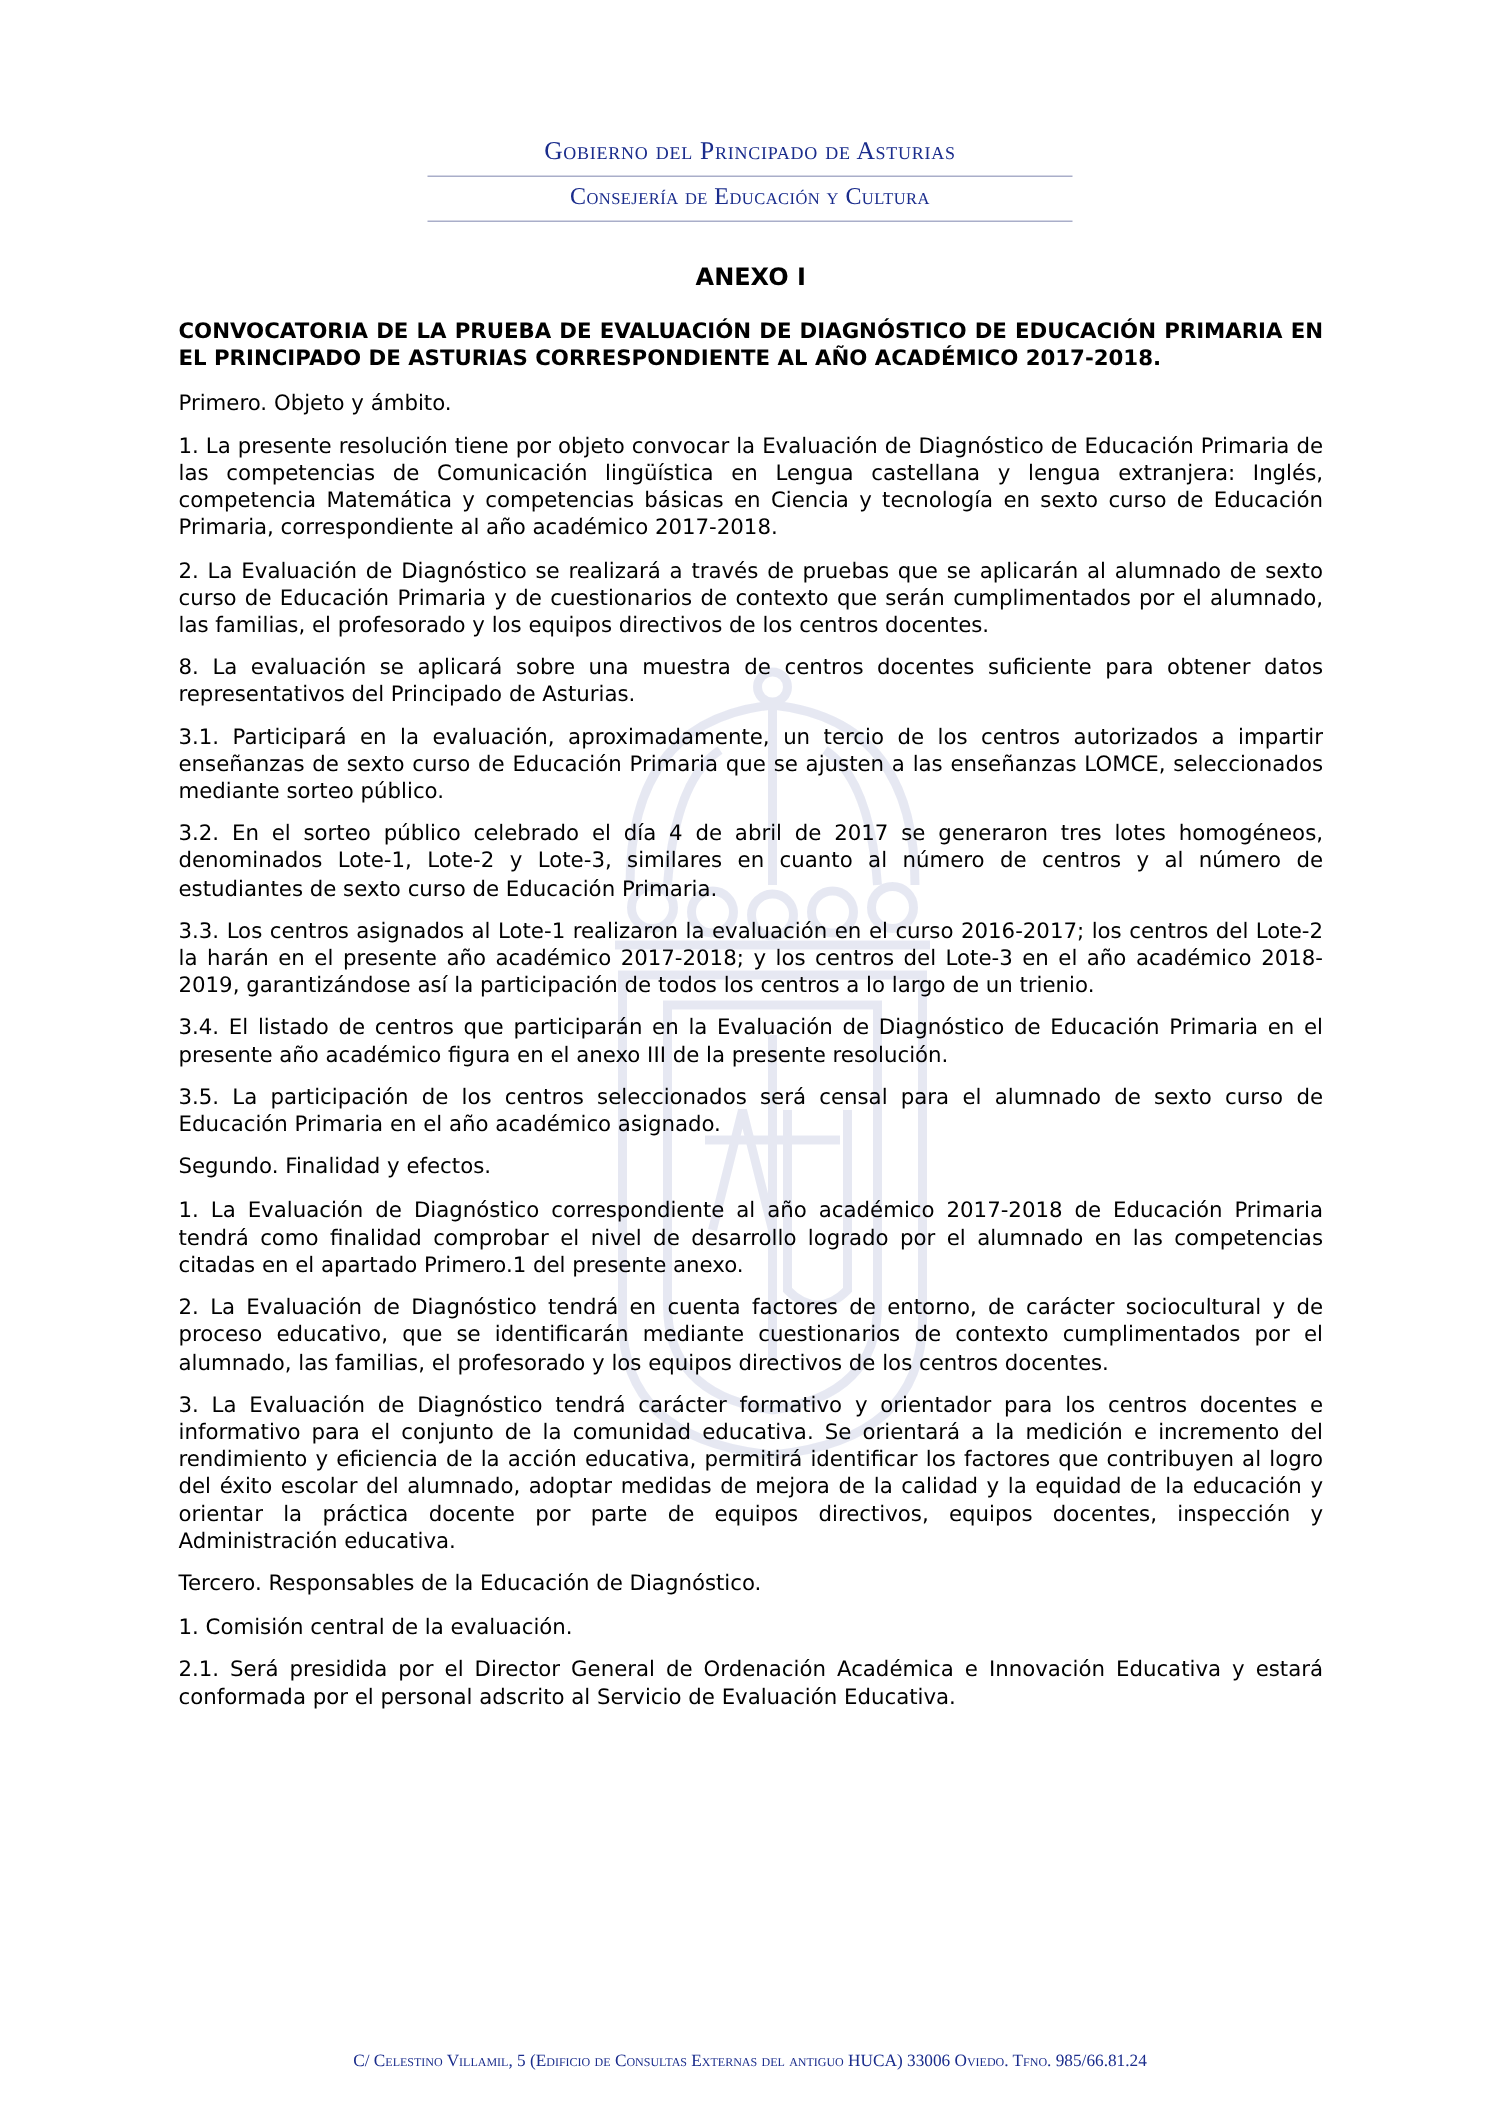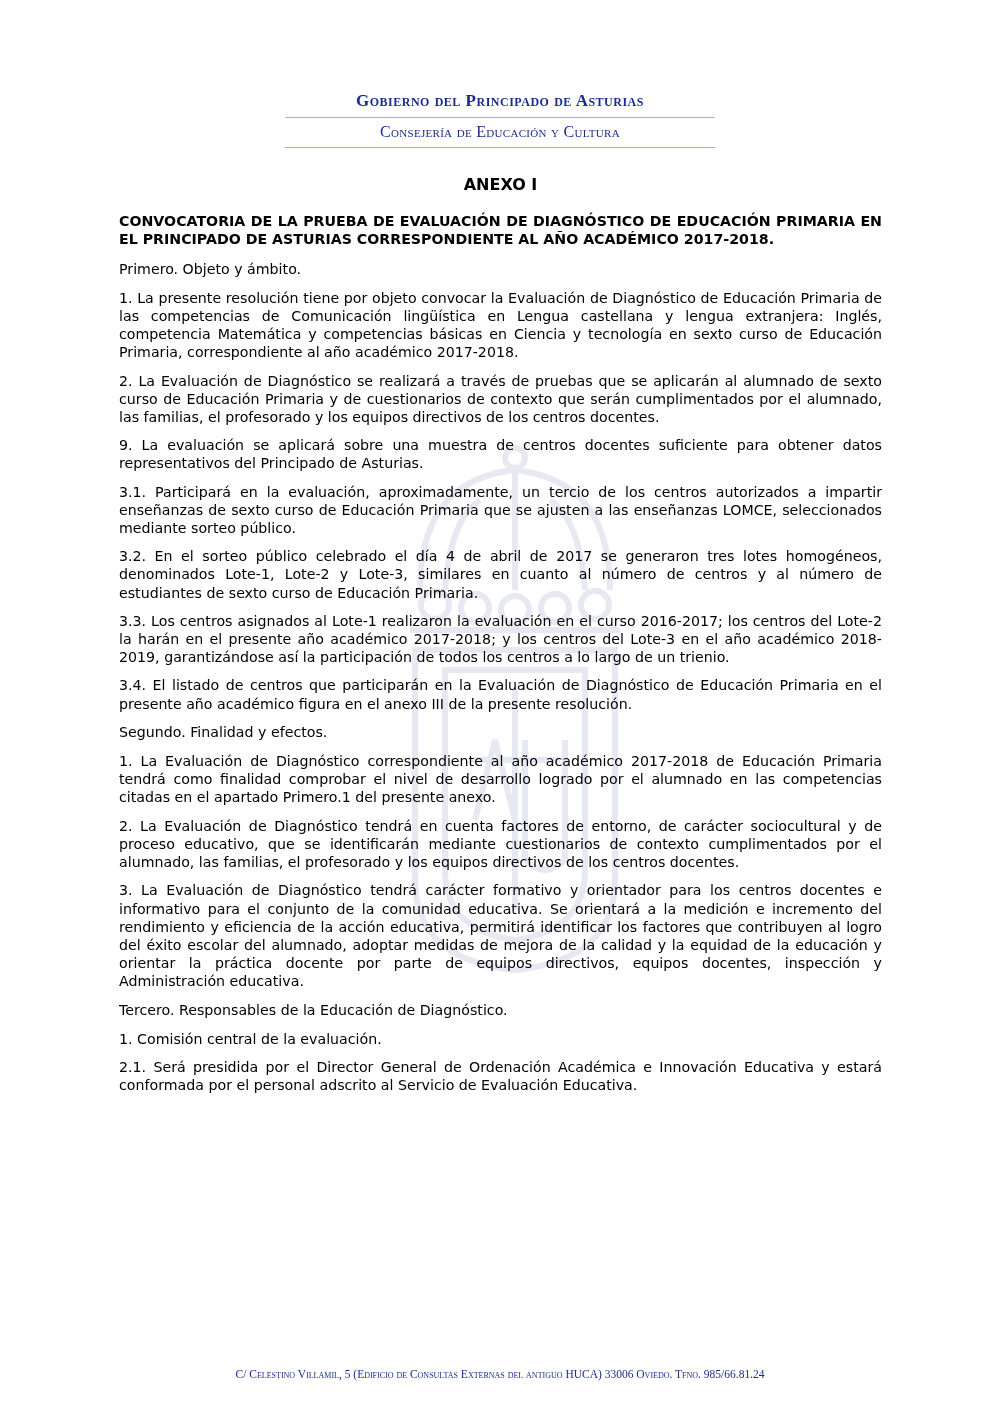--- a/index.html
+++ b/index.html
@@ -1,20 +1,20 @@
 <!DOCTYPE html>
 <html><head>
 <meta charset="utf-8">
 <style>
   html, body { margin: 0; padding: 0; background: #ffffff; }
   body { width: 1000px; height: 1414px; position: relative; overflow: hidden; font-family: "DejaVu Sans", sans-serif; color: #000; }
   .page { position: absolute; left: 0; top: 0; width: 1000px; height: 1414px; }
 
   .letterhead { position: absolute; left: 285px; top: 88px; width: 430px; text-align: center; color: #1a2c8c; font-family: "Liberation Serif", serif; }
-  .lh-line1 { font-size: 17px; font-variant: small-caps; letter-spacing: 0.5px; line-height: 26px; font-weight: bold; }
+  .lh-line1 { font-size: 17px; font-variant: small-caps; letter-spacing: 0.5px; line-height: 26px; }
   .lh-rule { height: 0; border-top: 1px solid #a9aec9; margin: 3px 0 2px 0; }
   .lh-line2 { font-size: 16px; font-variant: small-caps; letter-spacing: 0.3px; line-height: 24px; margin-top: 1px; }
 
   .watermark { position: absolute; left: 400px; top: 440px; width: 230px; height: 540px; opacity: 0.10; }
 
   .content { position: absolute; left: 119px; top: 176px; width: 763px; font-size: 14.2px; line-height: 18.2px; }
   .annex-title { text-align: center; font-weight: bold; font-size: 16px; margin: 0 0 18px 0; }
   .doc-title { font-weight: bold; text-align: justify; margin: 0 0 11px 0; text-align-last: left; }
   .section-heading { font-weight: normal; margin: 0 0 11px 0; }
   .para { text-align: justify; margin: 0 0 10px 0; }
@@ -57,25 +57,26 @@
   </svg>
 
   <div class="content">
     <div class="annex-title">ANEXO I</div>
     <div class="doc-title">CONVOCATORIA DE LA PRUEBA DE EVALUACIÓN DE DIAGNÓSTICO DE EDUCACIÓN PRIMARIA EN EL PRINCIPADO DE ASTURIAS CORRESPONDIENTE AL AÑO ACADÉMICO 2017-2018.</div>
 
     <div class="section">
       <div class="section-heading">Primero. Objeto y ámbito.</div>
       <p class="para">1. La presente resolución tiene por objeto convocar la Evaluación de Diagnóstico de Educación Primaria de las competencias de Comunicación lingüística en Lengua castellana y lengua extranjera: Inglés, competencia Matemática y competencias básicas en Ciencia y tecnología en sexto curso de Educación Primaria, correspondiente al año académico 2017-2018.</p>
       <p class="para">2. La Evaluación de Diagnóstico se realizará a través de pruebas que se aplicarán al alumnado de sexto curso de Educación Primaria y de cuestionarios de contexto que serán cumplimentados por el alumnado, las familias, el profesorado y los equipos directivos de los centros docentes.</p>
-      <p class="para">9. La evaluación se aplicará sobre una muestra de centros docentes suficiente para obtener datos representativos del Principado de Asturias.</p>
+      <p class="para">8. La evaluación se aplicará sobre una muestra de centros docentes suficiente para obtener datos representativos del Principado de Asturias.</p>
       <p class="para">3.1. Participará en la evaluación, aproximadamente, un tercio de los centros autorizados a impartir enseñanzas de sexto curso de Educación Primaria que se ajusten a las enseñanzas LOMCE, seleccionados mediante sorteo público.</p>
       <p class="para">3.2. En el sorteo público celebrado el día 4 de abril de 2017 se generaron tres lotes homogéneos, denominados Lote-1, Lote-2 y Lote-3, similares en cuanto al número de centros y al número de estudiantes de sexto curso de Educación Primaria.</p>
       <p class="para">3.3. Los centros asignados al Lote-1 realizaron la evaluación en el curso 2016-2017; los centros del Lote-2 la harán en el presente año académico 2017-2018; y los centros del Lote-3 en el año académico 2018-2019, garantizándose así la participación de todos los centros a lo largo de un trienio.</p>
       <p class="para">3.4. El listado de centros que participarán en la Evaluación de Diagnóstico de Educación Primaria en el presente año académico figura en el anexo III de la presente resolución.</p>
+      <p class="para">3.5. La participación de los centros seleccionados será censal para el alumnado de sexto curso de Educación Primaria en el año académico asignado.</p>
     </div>
 
     <div class="section">
       <div class="section-heading">Segundo. Finalidad y efectos.</div>
       <p class="para">1. La Evaluación de Diagnóstico correspondiente al año académico 2017-2018 de Educación Primaria tendrá como finalidad comprobar el nivel de desarrollo logrado por el alumnado en las competencias citadas en el apartado Primero.1 del presente anexo.</p>
       <p class="para">2. La Evaluación de Diagnóstico tendrá en cuenta factores de entorno, de carácter sociocultural y de proceso educativo, que se identificarán mediante cuestionarios de contexto cumplimentados por el alumnado, las familias, el profesorado y los equipos directivos de los centros docentes.</p>
       <p class="para">3. La Evaluación de Diagnóstico tendrá carácter formativo y orientador para los centros docentes e informativo para el conjunto de la comunidad educativa. Se orientará a la medición e incremento del rendimiento y eficiencia de la acción educativa, permitirá identificar los factores que contribuyen al logro del éxito escolar del alumnado, adoptar medidas de mejora de la calidad y la equidad de la educación y orientar la práctica docente por parte de equipos directivos, equipos docentes, inspección y Administración educativa.</p>
     </div>
 
     <div class="section">

